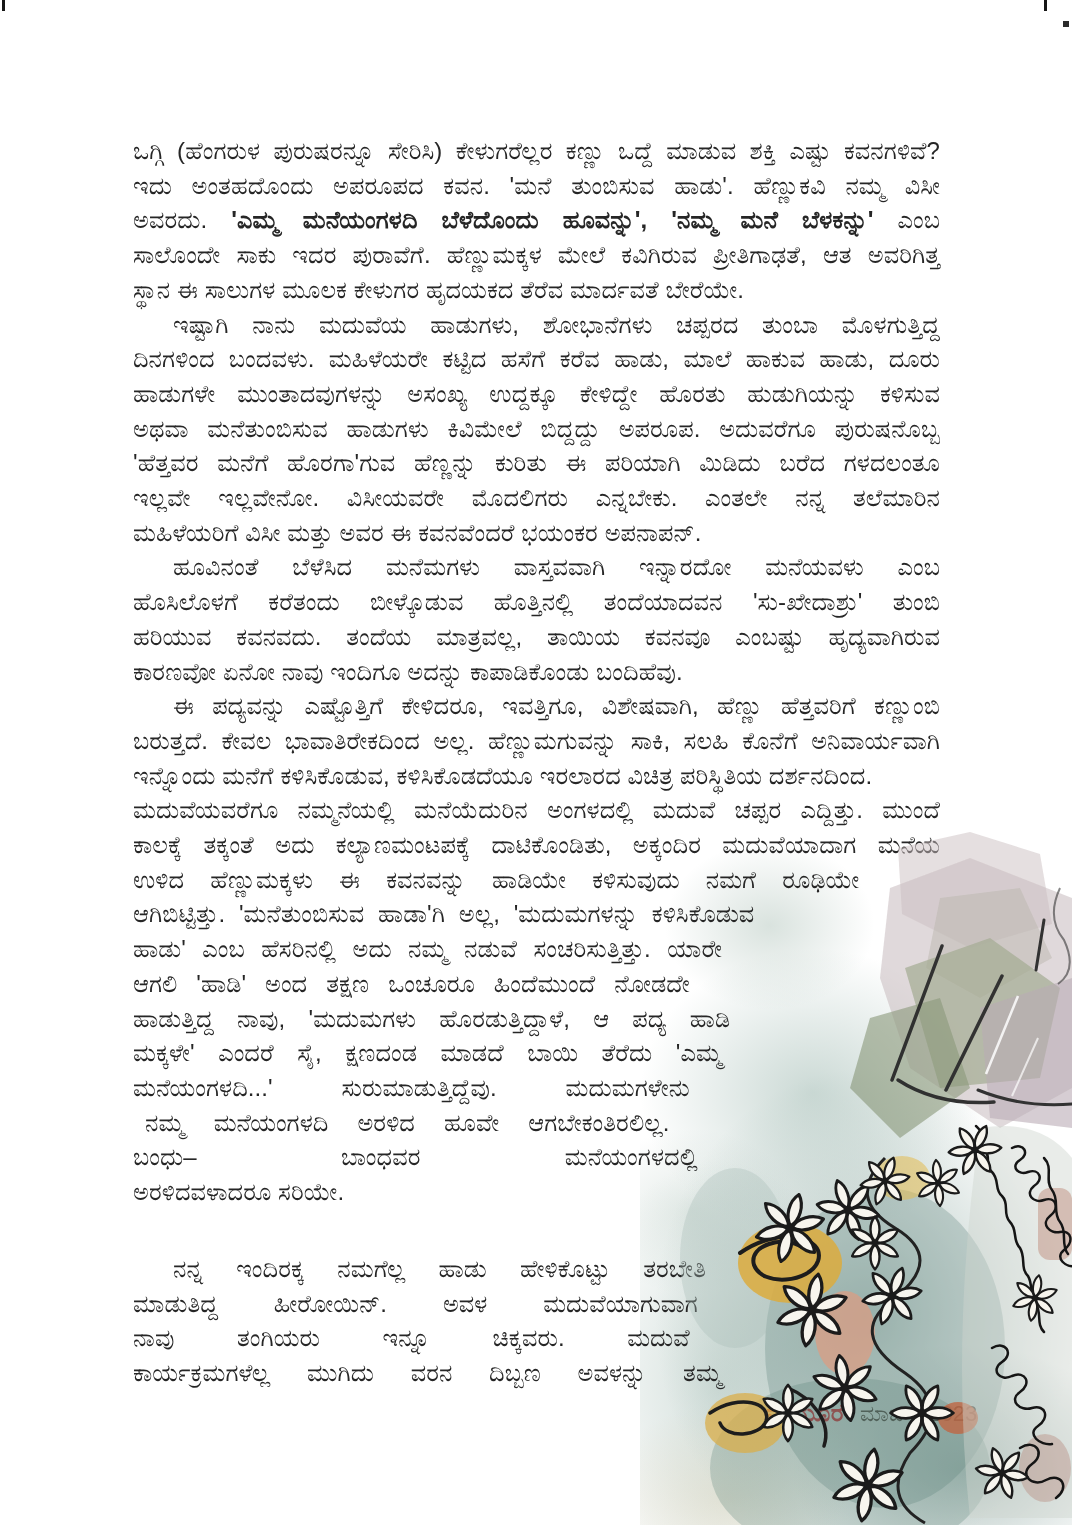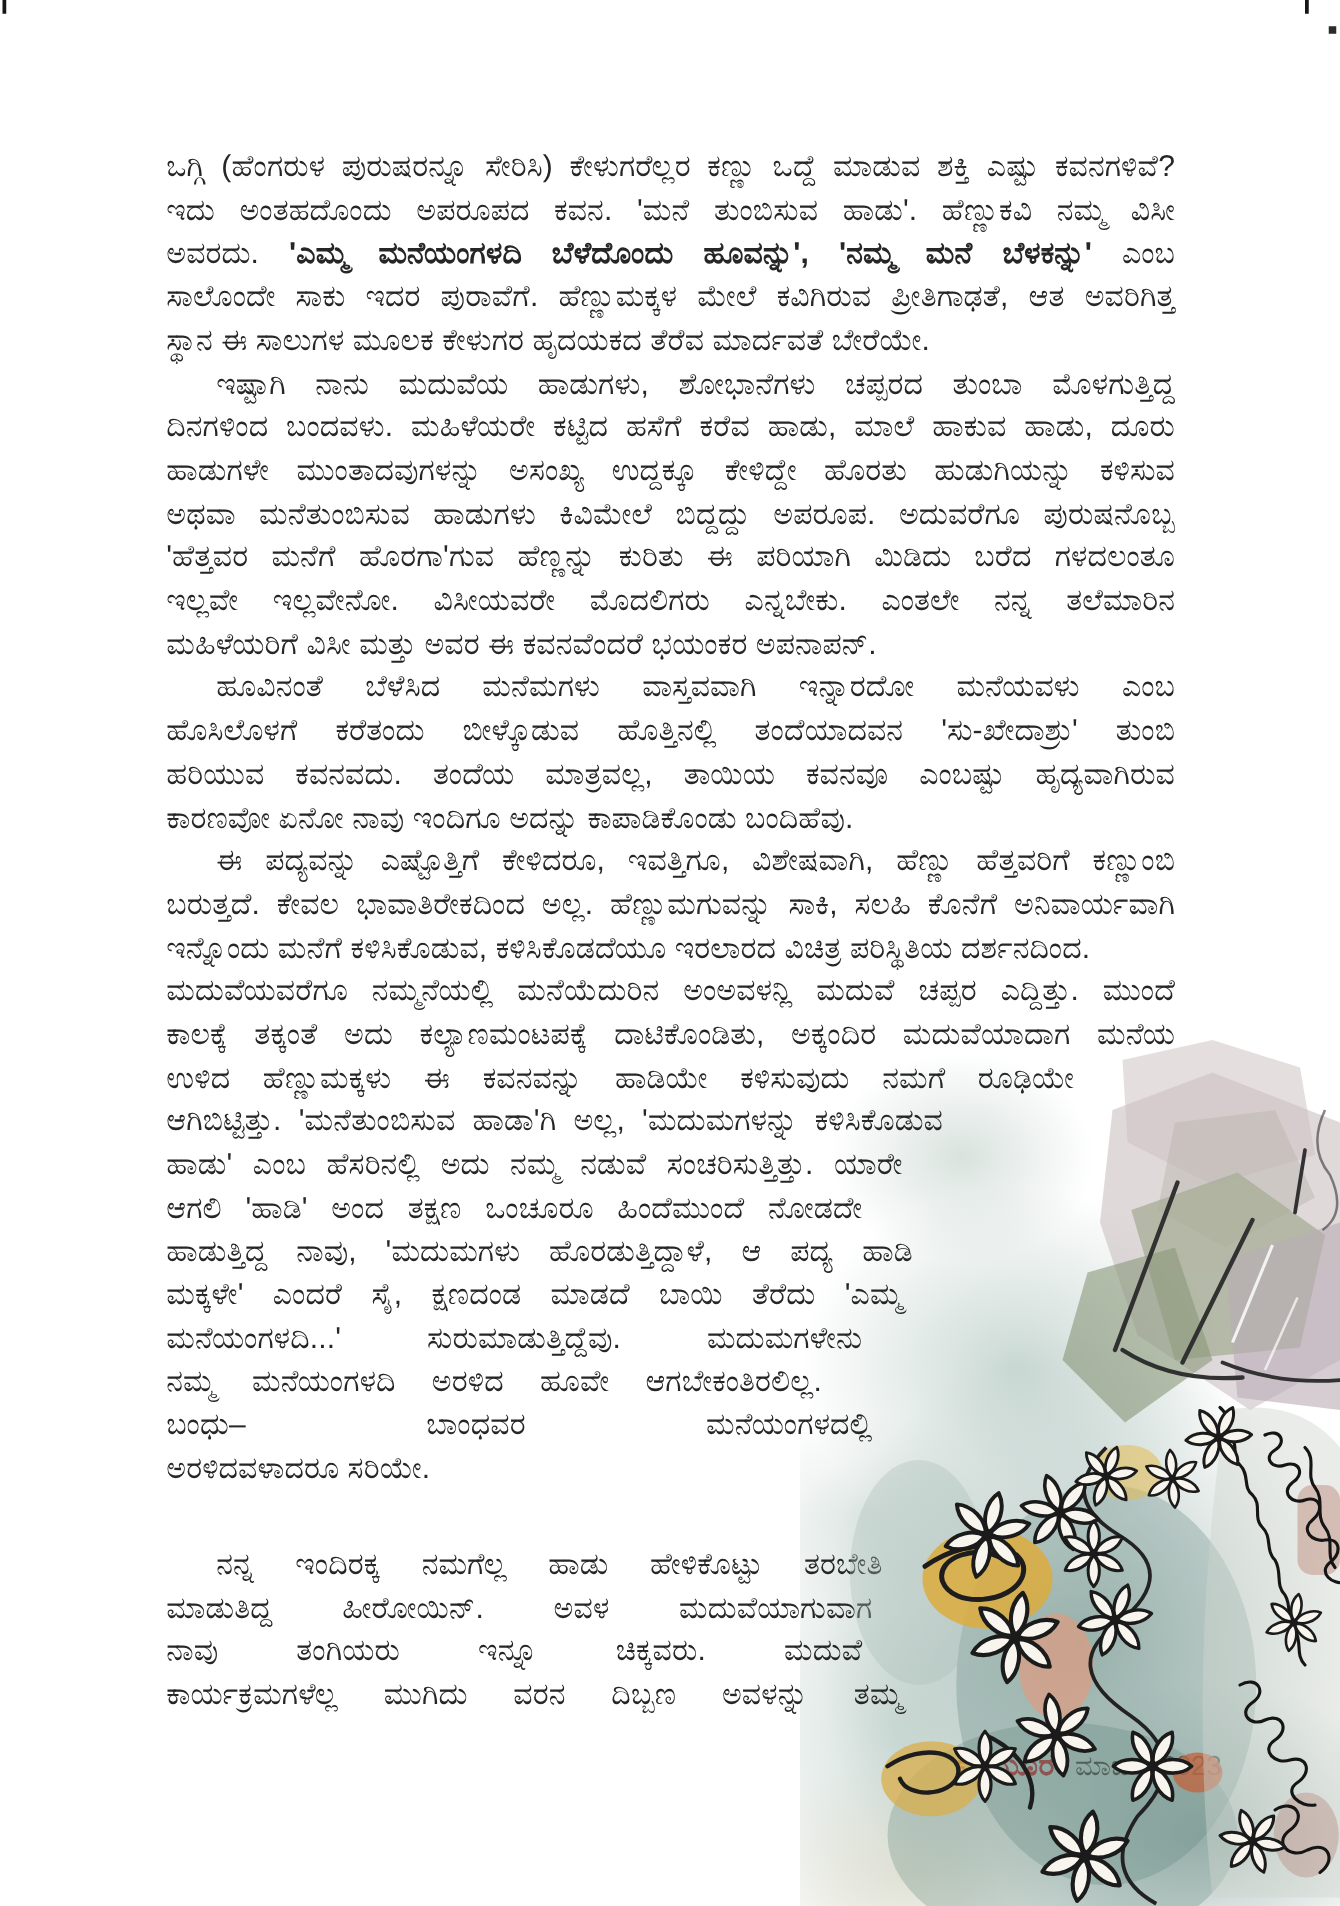--- a/index.html
+++ b/index.html
@@ -11,21 +11,21 @@
     font-family:"Liberation Sans", sans-serif;
   }
   
   .crop{position:absolute;background:#161616;}
   #crop-tl{left:2px;top:0;width:3px;height:11px;}
   #crop-tr{left:1044px;top:0;width:3px;height:11px;}
   #edge-dot{left:1063px;top:21px;width:6px;height:6px;background:#2a2a2a;position:absolute;}
 
   
   .textcol{
-    position:absolute;left:133px;top:117px;width:807px;
+    position:absolute;left:133px;top:134px;width:807px;
     font-size:24px;line-height:34.7px;color:#262626;
     letter-spacing:0.1px;
   }
   .para{margin:0;padding:0;}
   .line{
     text-align:justify;
     text-align-last:justify;
     white-space:normal;
     overflow:visible;
   }
@@ -171,30 +171,30 @@
         <div class="line">ಹೊಸಿಲೊಳಗೆ ಕರೆತಂದು ಬೀಳ್ಕೊಡುವ ಹೊತ್ತಿನಲ್ಲಿ ತಂದೆಯಾದವನ 'ಸು-ಖೇದಾಶ್ರು' ತುಂಬಿ</div>
         <div class="line">ಹರಿಯುವ ಕವನವದು. ತಂದೆಯ ಮಾತ್ರವಲ್ಲ, ತಾಯಿಯ ಕವನವೂ ಎಂಬಷ್ಟು ಹೃದ್ಯವಾಗಿರುವ</div>
         <div class="line line-last">ಕಾರಣವೋ ಏನೋ ನಾವು ಇಂದಿಗೂ ಅದನ್ನು ಕಾಪಾಡಿಕೊಂಡು ಬಂದಿಹೆವು.</div>
       </div>
       <div class="para">
         <div class="line first-indent">ಈ ಪದ್ಯವನ್ನು ಎಷ್ಟೊತ್ತಿಗೆ ಕೇಳಿದರೂ, ಇವತ್ತಿಗೂ, ವಿಶೇಷವಾಗಿ, ಹೆಣ್ಣು ಹೆತ್ತವರಿಗೆ ಕಣ್ಣುಂಬಿ</div>
         <div class="line">ಬರುತ್ತದೆ. ಕೇವಲ ಭಾವಾತಿರೇಕದಿಂದ ಅಲ್ಲ. ಹೆಣ್ಣುಮಗುವನ್ನು ಸಾಕಿ, ಸಲಹಿ ಕೊನೆಗೆ ಅನಿವಾರ್ಯವಾಗಿ</div>
         <div class="line line-last">ಇನ್ನೊಂದು ಮನೆಗೆ ಕಳಿಸಿಕೊಡುವ, ಕಳಿಸಿಕೊಡದೆಯೂ ಇರಲಾರದ ವಿಚಿತ್ರ ಪರಿಸ್ಥಿತಿಯ ದರ್ಶನದಿಂದ.</div>
       </div>
       <div class="para">
-        <div class="line">ಮದುವೆಯವರೆಗೂ ನಮ್ಮನೆಯಲ್ಲಿ ಮನೆಯೆದುರಿನ ಅಂಅವಳನ್ಲಿ ಮದುವೆ ಚಪ್ಪರ ಎದ್ದಿತ್ತು. ಮುಂದೆ</div>
+        <div class="line">ಮದುವೆಯವರೆಗೂ ನಮ್ಮನೆಯಲ್ಲಿ ಮನೆಯೆದುರಿನ ಅಂಗಳದಲ್ಲಿ ಮದುವೆ ಚಪ್ಪರ ಎದ್ದಿತ್ತು. ಮುಂದೆ</div>
         <div class="line">ಕಾಲಕ್ಕೆ ತಕ್ಕಂತೆ ಅದು ಕಲ್ಯಾಣಮಂಟಪಕ್ಕೆ ದಾಟಿಕೊಂಡಿತು, ಅಕ್ಕಂದಿರ ಮದುವೆಯಾದಾಗ ಮನೆಯ</div>
         <div class="line" style="width: 90%;">ಉಳಿದ ಹೆಣ್ಣುಮಕ್ಕಳು ಈ ಕವನವನ್ನು ಹಾಡಿಯೇ ಕಳಿಸುವುದು ನಮಗೆ ರೂಢಿಯೇ</div>
         <div class="line" style="width: 77%;">ಆಗಿಬಿಟ್ಟಿತ್ತು. 'ಮನೆತುಂಬಿಸುವ ಹಾಡಾ'ಗಿ ಅಲ್ಲ, 'ಮದುಮಗಳನ್ನು ಕಳಿಸಿಕೊಡುವ</div>
         <div class="line" style="width: 73%;">ಹಾಡು' ಎಂಬ ಹೆಸರಿನಲ್ಲಿ ಅದು ನಮ್ಮ ನಡುವೆ ಸಂಚರಿಸುತ್ತಿತ್ತು. ಯಾರೇ</div>
         <div class="line" style="width: 69%;">ಆಗಲಿ 'ಹಾಡಿ' ಅಂದ ತಕ್ಷಣ ಒಂಚೂರೂ ಹಿಂದೆಮುಂದೆ ನೋಡದೇ</div>
         <div class="line" style="width: 74%;">ಹಾಡುತ್ತಿದ್ದ ನಾವು, 'ಮದುಮಗಳು ಹೊರಡುತ್ತಿದ್ದಾಳೆ, ಆ ಪದ್ಯ ಹಾಡಿ</div>
         <div class="line" style="width: 73%;">ಮಕ್ಕಳೇ' ಎಂದರೆ ಸೈ, ಕ್ಷಣದಂಡ ಮಾಡದೆ ಬಾಯಿ ತೆರೆದು 'ಎಮ್ಮ</div>
         <div class="line" style="width: 69%;">ಮನೆಯಂಗಳದಿ...' ಸುರುಮಾಡುತ್ತಿದ್ದೆವು. ಮದುಮಗಳೇನು</div>
-        <div class="line" style="width: 65%;">ನಮ್ಮ ಮನೆಯಂಗಳದಿ ಅರಳಿದ ಹೂವೇ ಆಗಬೇಕಂತಿರಲಿಲ್ಲ.</div>
+        <div class="line" style="width: 65%; margin-left: 12px;">ನಮ್ಮ ಮನೆಯಂಗಳದಿ ಅರಳಿದ ಹೂವೇ ಆಗಬೇಕಂತಿರಲಿಲ್ಲ.</div>
         <div class="line" style="width: 70%;">ಬಂಧು– ಬಾಂಧವರ ಮನೆಯಂಗಳದಲ್ಲಿ</div>
         <div class="line line-last" style="width: 65%;">ಅರಳಿದವಳಾದರೂ ಸರಿಯೇ.</div>
       </div>
       <div class="para">
         <div class="line first-indent" style="width: 71%; margin-top: 42px;">ನನ್ನ ಇಂದಿರಕ್ಕ ನಮಗೆಲ್ಲ ಹಾಡು ಹೇಳಿಕೊಟ್ಟು ತರಬೇತಿ</div>
         <div class="line" style="width: 70%;">ಮಾಡುತಿದ್ದ ಹೀರೋಯಿನ್. ಅವಳ ಮದುವೆಯಾಗುವಾಗ</div>
         <div class="line" style="width: 69%;">ನಾವು ತಂಗಿಯರು ಇನ್ನೂ ಚಿಕ್ಕವರು. ಮದುವೆ</div>
         <div class="line" style="width: 73%;">ಕಾರ್ಯಕ್ರಮಗಳೆಲ್ಲ ಮುಗಿದು ವರನ ದಿಬ್ಬಣ ಅವಳನ್ನು ತಮ್ಮ</div>
       </div>
     </div>

